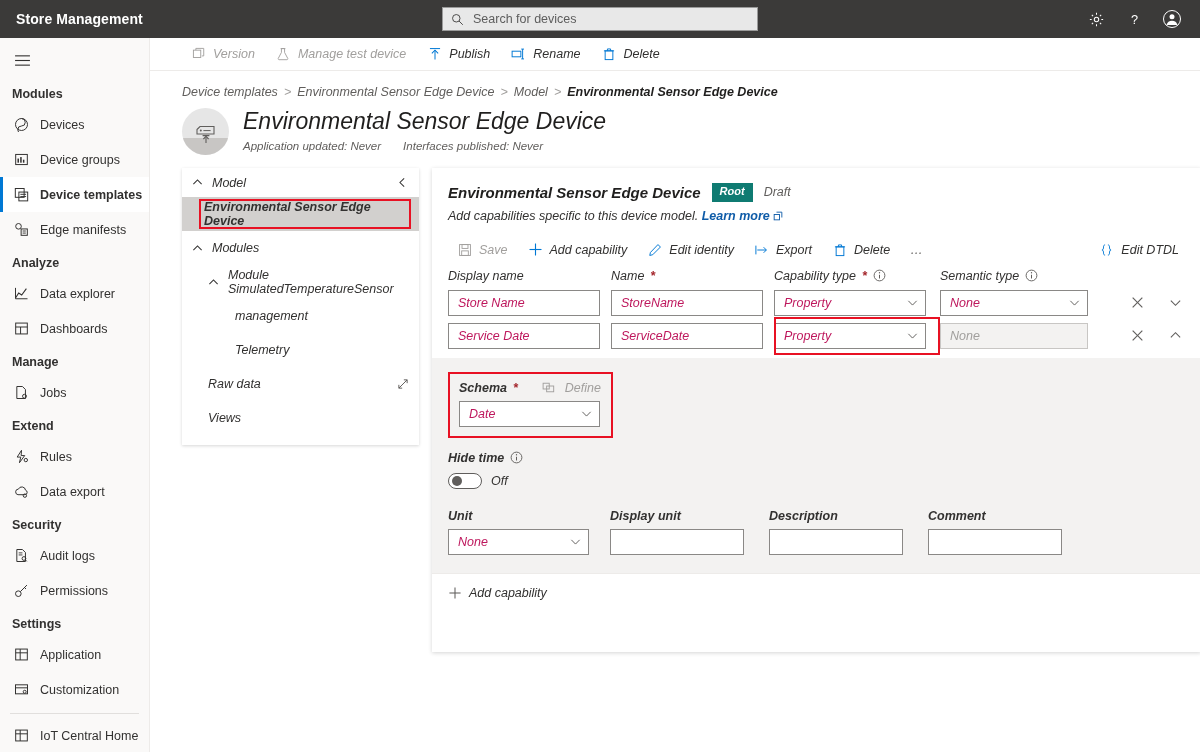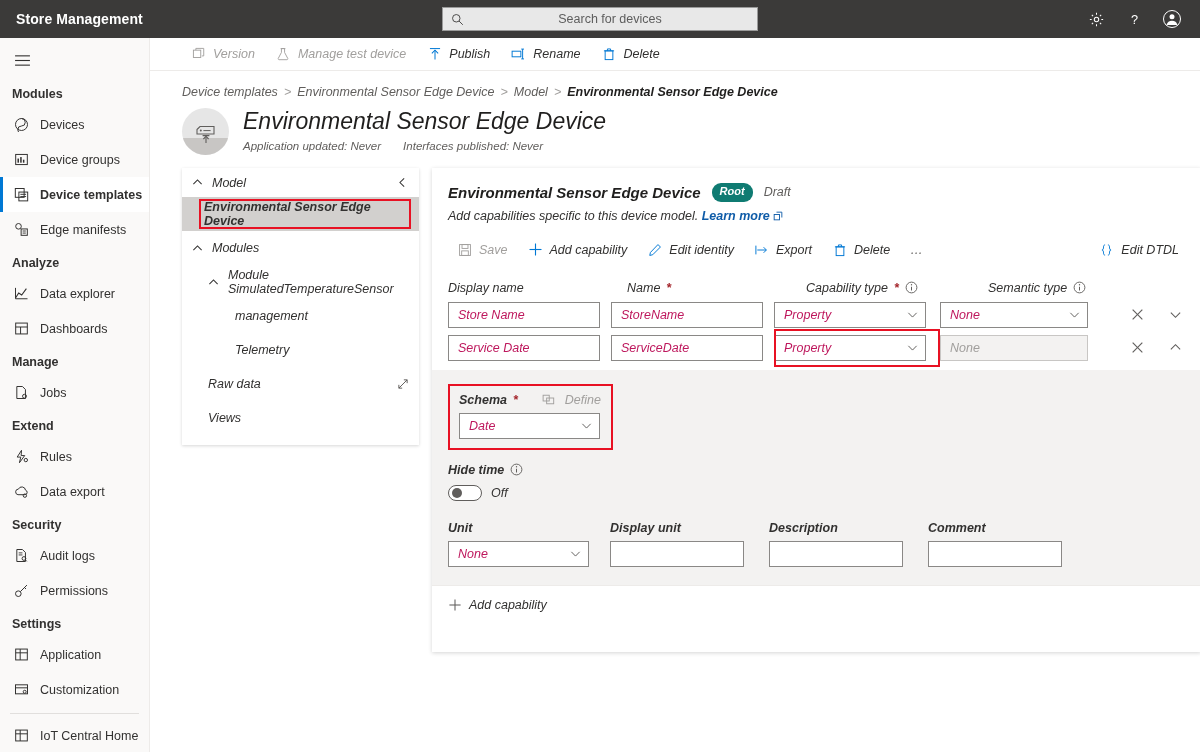--- a/index.html
+++ b/index.html
@@ -22,21 +22,21 @@
     color:#ffffff; font-size:14px; font-weight:bold; margin-left:16px;
     letter-spacing:.1px;
   }
   .topsearch {
     position:absolute; left:442px; top:7px; width:316px; height:24px;
     background:#e8e8e8; border:1px solid #9a9a9a;
     display:flex; align-items:center; padding:0 8px; gap:7px;
   }
   .topsearch input {
     border:0; outline:0; background:transparent; width:100%;
-    font-family:"Liberation Sans", sans-serif; font-size:12.5px; color:#3b3a39;text-align:center;
+    font-family:"Liberation Sans", sans-serif; font-size:12.5px; color:#3b3a39;
   }
   .topsearch input::placeholder { color:#5d5d5d; }
   .top-actions { position:absolute; right:10px; top:0; height:38px; display:flex; align-items:center; gap:18px; padding-right:8px;}
   .top-actions .tic { color:#ffffff; display:flex; align-items:center; justify-content:center; width:20px;height:20px; cursor:pointer;}
 
   
   .leftnav {
     position:absolute; top:38px; left:0; width:150px; height:714px;
     background:#faf9f8; border-right:1px solid #edebe9;
     overflow:hidden;
@@ -115,34 +115,34 @@
 
   .editpane {
     flex:1; background:#ffffff; box-shadow:0 1px 4px rgba(0,0,0,.17);
     min-height:484px; position:relative;
   }
   .ep-pad { padding:15px 18px 0 16px; }
   .ep-title { display:flex; align-items:center; gap:11px; }
   .ep-title .nm { font-size:15px; font-weight:bold; color:#201f1e; }
   .badge-root {
     background:#0f7b72; color:#ffffff; font-size:11px; font-weight:bold;
-    padding:2px 8px 3px 8px; line-height:1.25;border-radius:9px;
+    padding:2px 8px 3px 8px; line-height:1.25;
   }
   .draft { color:#605e5c; font-size:12.5px; }
   .ep-desc { font-size:12.5px; color:#323130; margin-top:7px; }
   .ep-desc a { color:#0f5ca8; font-weight:bold; text-decoration:none; cursor:pointer;}
 
   .ep-cmds { display:flex; align-items:center; gap:2px; margin-top:12px; position:relative; padding-bottom:2px;}
   .ep-cmd { display:flex; align-items:center; gap:7px; height:30px; padding:0 9px; font-size:12.5px; color:#323130; cursor:pointer; white-space:nowrap;}
   .ep-cmd.disabled { color:#a19f9d; cursor:default; }
   .ep-cmd .cic { width:15px; height:15px; display:flex; align-items:center; justify-content:center;}
   .edit-dtdl { position:absolute; right:0; top:0; display:flex; align-items:center; gap:7px; height:30px; padding:0 4px; font-size:12.5px; color:#323130; cursor:pointer;}
 
   .cap-table { padding:0 18px 0 16px; }
-  .cap-hdr { display:flex; gap:16px; margin-top:14px; }
+  .cap-hdr { display:flex; gap:0; margin-top:2px; }
   .cap-hdr .h { font-size:12.5px; color:#323130; display:flex; align-items:center; gap:6px;}
   .req { color:#a4262c; font-weight:bold; }
 
   .col-dn { width:163px; flex:0 0 163px; }
   .col-nm { width:163px; flex:0 0 163px; }
   .col-ct { width:166px; flex:0 0 166px; }
   .col-st { width:178px; flex:0 0 178px; }
 
   .cap-row { display:flex; align-items:center; margin-top:7px; position:relative; }
   .fld { height:26px; border:1px solid #8a8886; background:#ffffff; display:flex; align-items:center; padding:0 9px; font-size:12.5px; color:#be185d; width:152px; }

